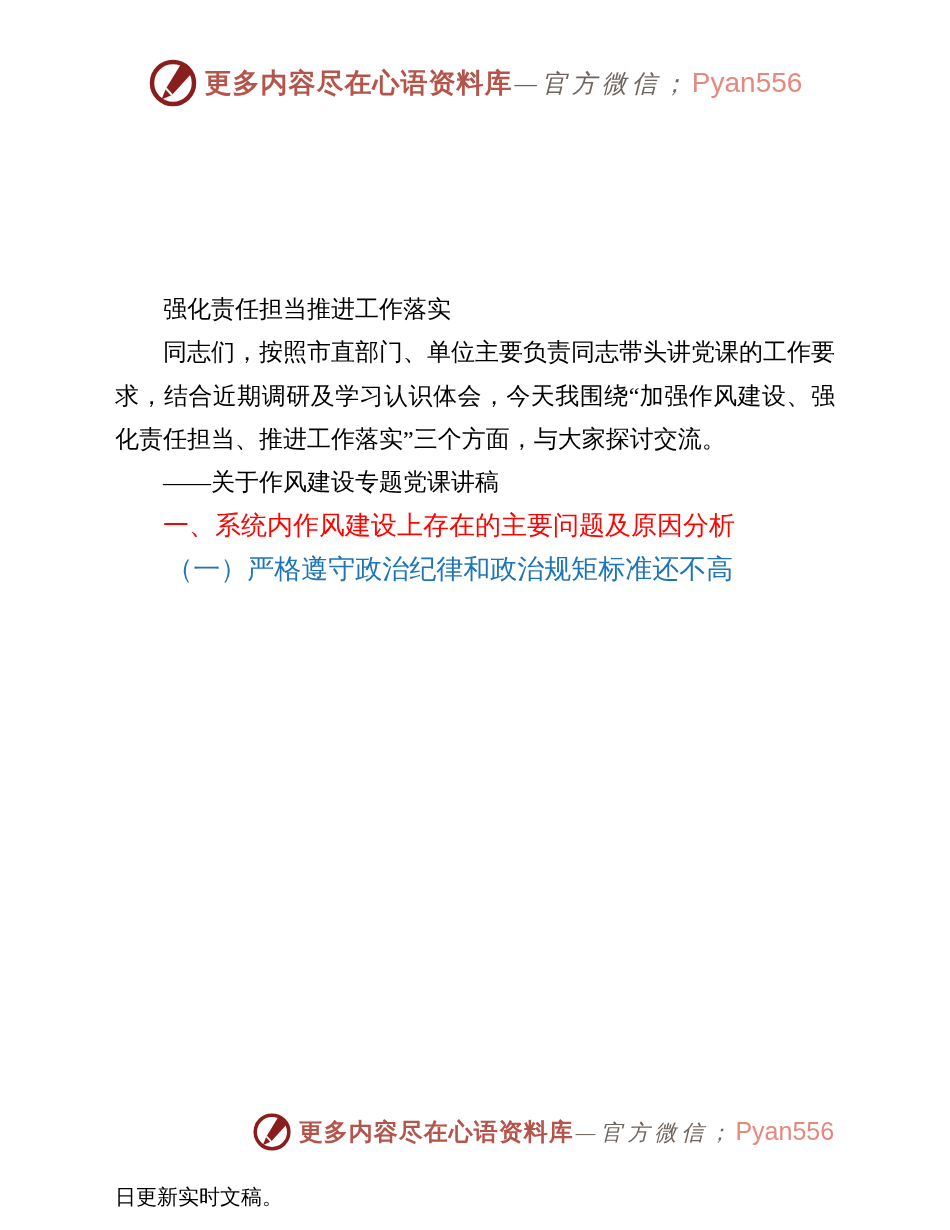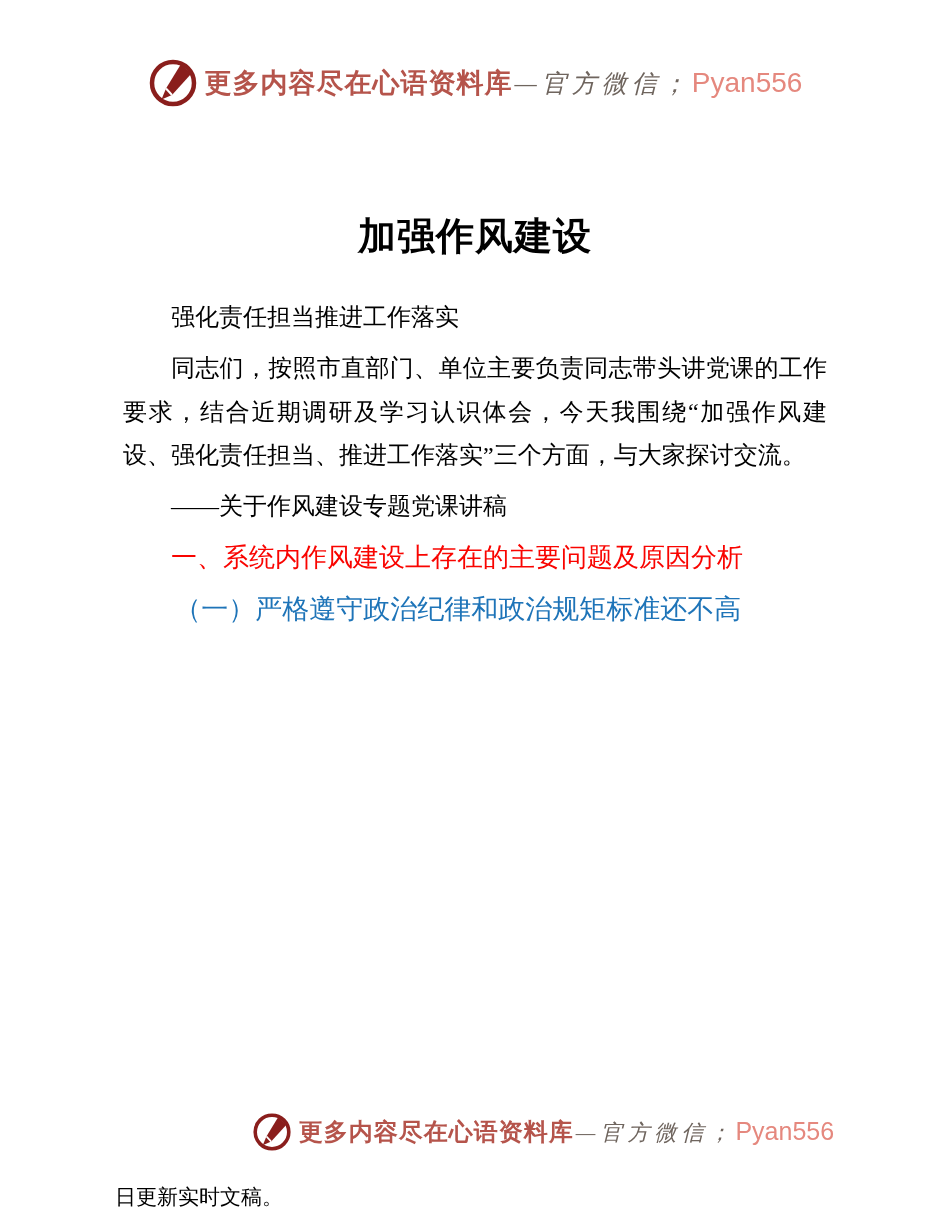--- a/index.html
+++ b/index.html
@@ -68,21 +68,21 @@
   
   .doc-body {
     position: absolute;
     left: 115px;
     top: 288px;
     width: 720px;
     font-size: 24px;
     line-height: 43.3px;
     text-align: justify;
   }
-  .doc-body p { margin: 8px; }
+  .doc-body p { margin: 0; }
   .indent { text-indent: 2em; }
   .h-red {
     color: #f90400;
     font-family: "Liberation Sans", sans-serif;
     font-weight: 400;
     font-size: 26px;
     text-indent: 1.85em;
   }
   .h-blue {
     color: #1e74b8;
@@ -124,21 +124,20 @@
         <path d="M36 61 L48 74" stroke="#ffffff" stroke-width="4" fill="none"></path>
         <circle cx="29" cy="37" r="3.5" fill="#ffffff"></circle>
         <circle cx="63" cy="67" r="3" fill="#ffffff"></circle>
       </svg>
     </span>
     <span class="wm-text">
       <span class="wm-main">更多内容尽在心语资料库</span><span class="wm-label">—官方微信；</span><span class="wm-account">Pyan556</span>
     </span>
   </div>
 
-  <h1 class="doc-title">加强作风建设</h1>
 
   <div class="doc-body">
     <p class="indent">强化责任担当推进工作落实</p>
     <p class="indent">同志们，按照市直部门、单位主要负责同志带头讲党课的工作要求，结合近期调研及学习认识体会，今天我围绕“加强作风建设、强化责任担当、推进工作落实”三个方面，与大家探讨交流。</p>
     <p class="indent">——关于作风建设专题党课讲稿</p>
     <p class="h-red">一、系统内作风建设上存在的主要问题及原因分析</p>
     <p class="h-blue">（一）严格遵守政治纪律和政治规矩标准还不高</p>
   </div>
 
 

